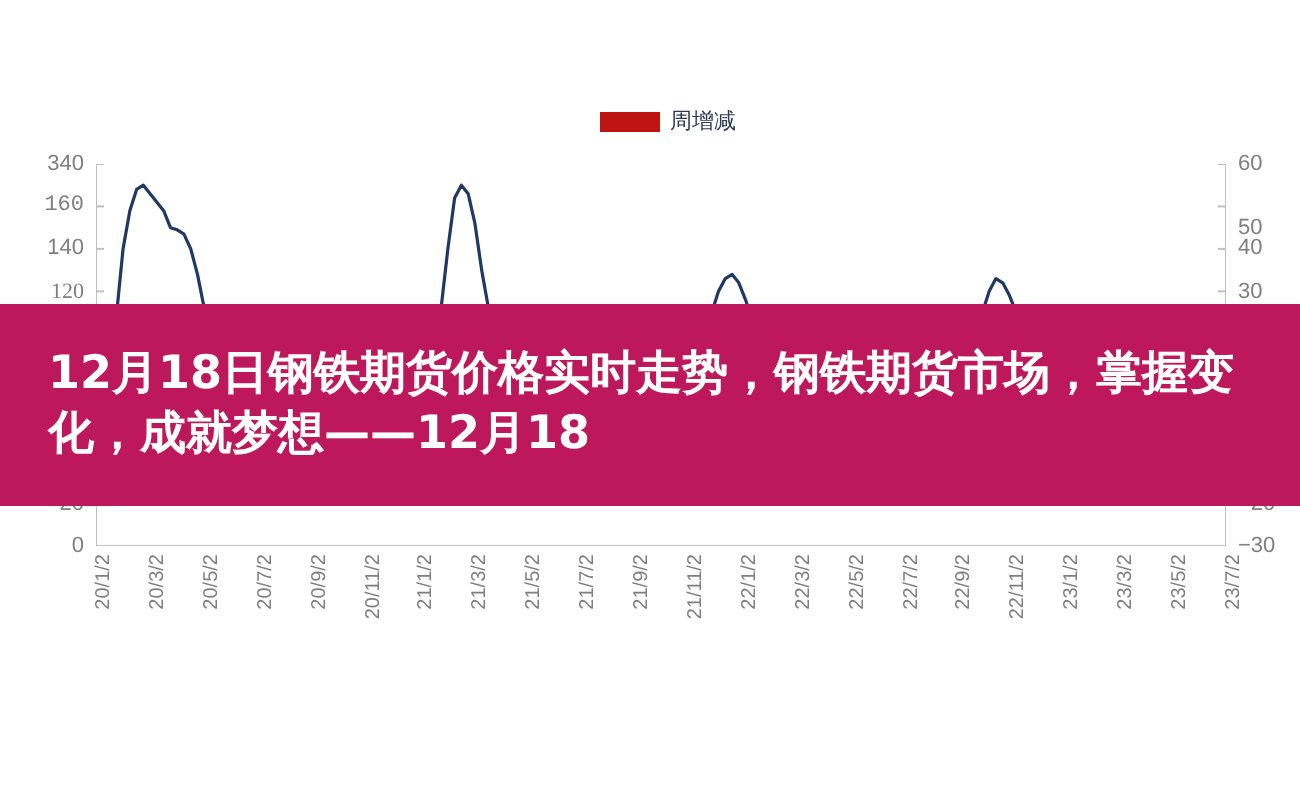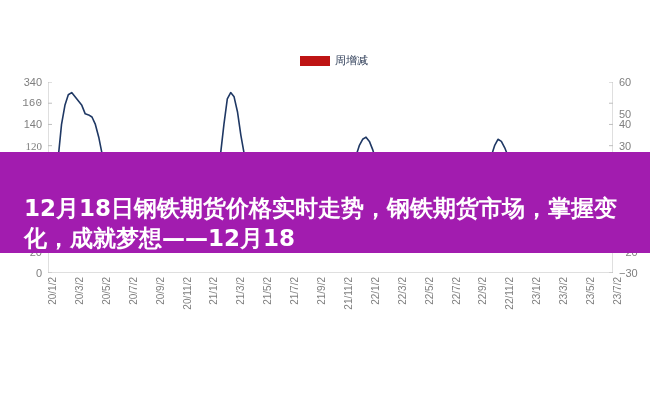--- a/index.html
+++ b/index.html
@@ -128,23 +128,23 @@
     transform: rotate(-90deg) translate(-100%, -50%);
   }
 
   
   #overlay-band {
     position: absolute;
     left: 0;
     top: 152px;
     width: 650px;
     height: 101px;
-    background: #a21caf;
+    background: #be185d;
     display: flex;
-    align-items: flex-end;
+    align-items: center;
     justify-content: center;
   }
   #overlay-headline {
     font-family: "DejaVu Sans", "Liberation Sans", sans-serif;
     font-size: 23px;
     font-weight: bold;
     color: #ffffff;
     line-height: 1.28;
     text-align: left;
     letter-spacing: 0px;

